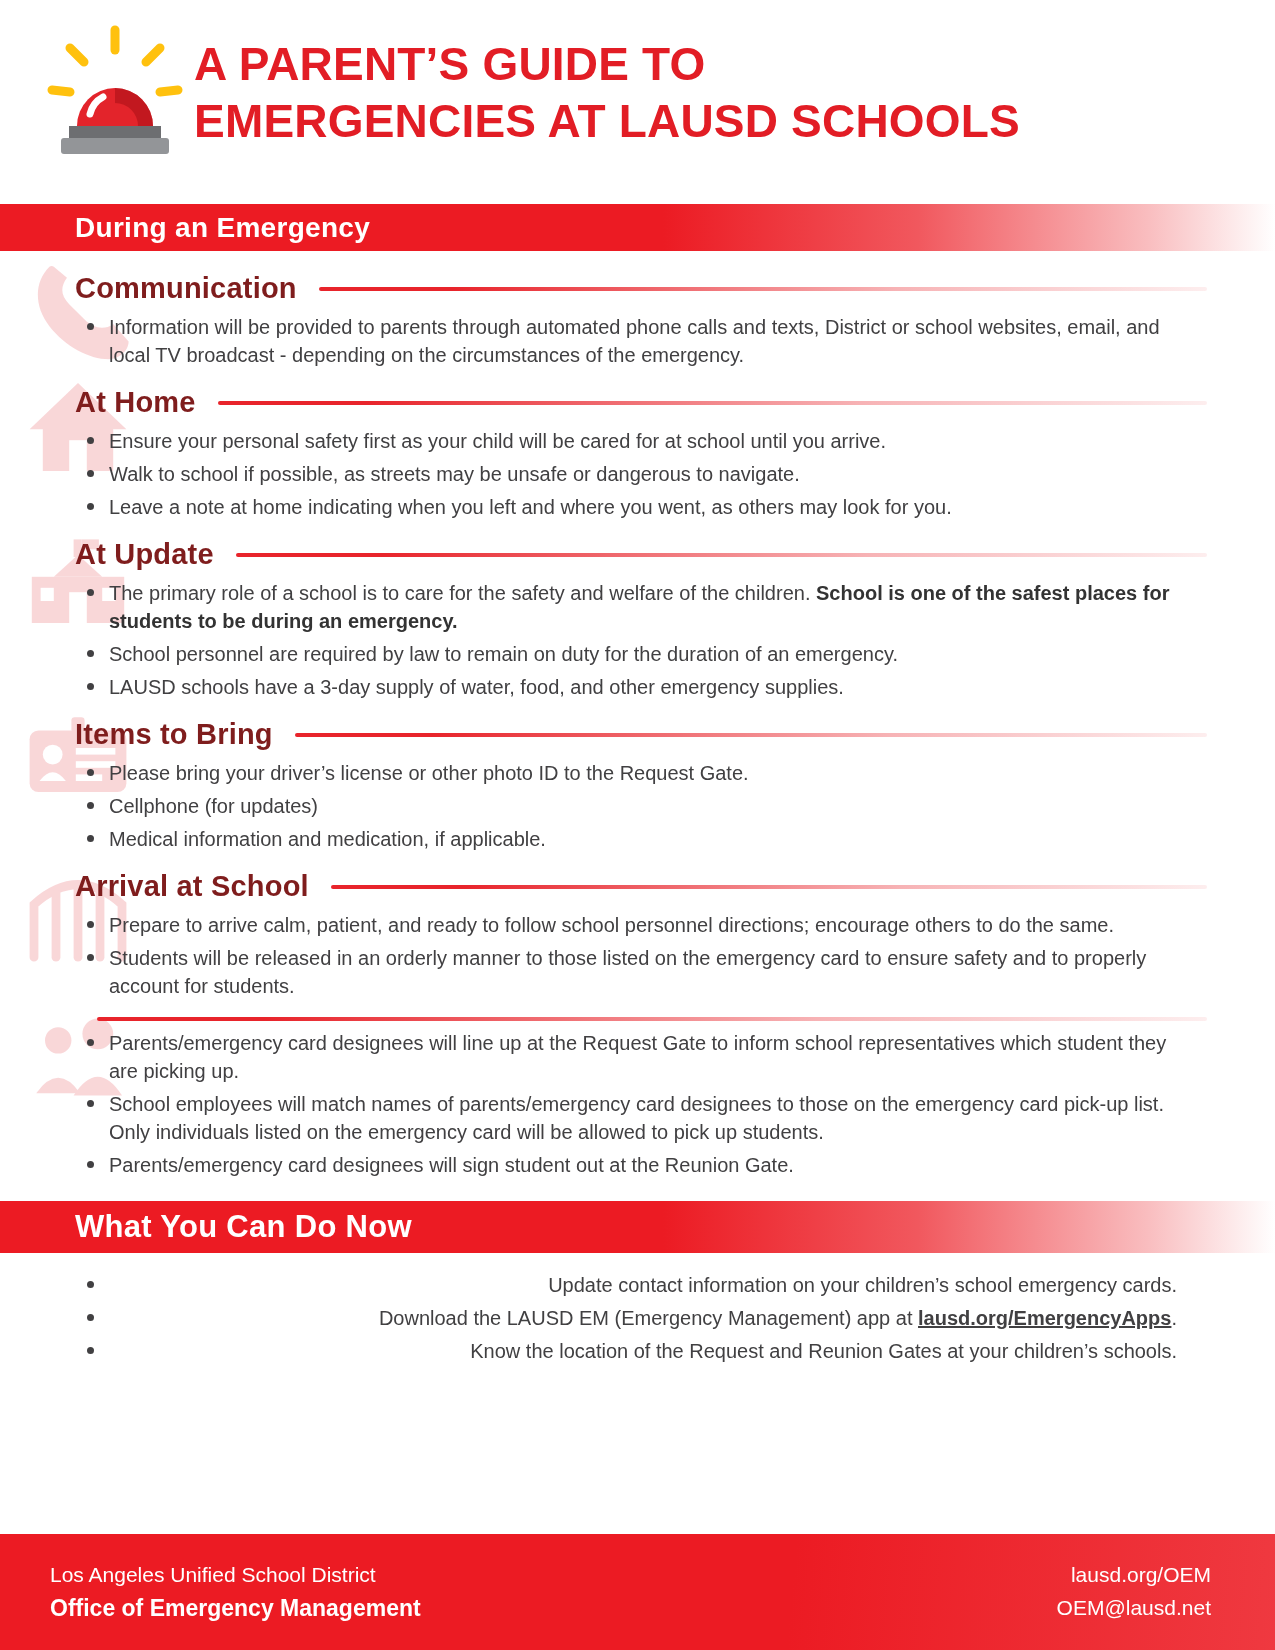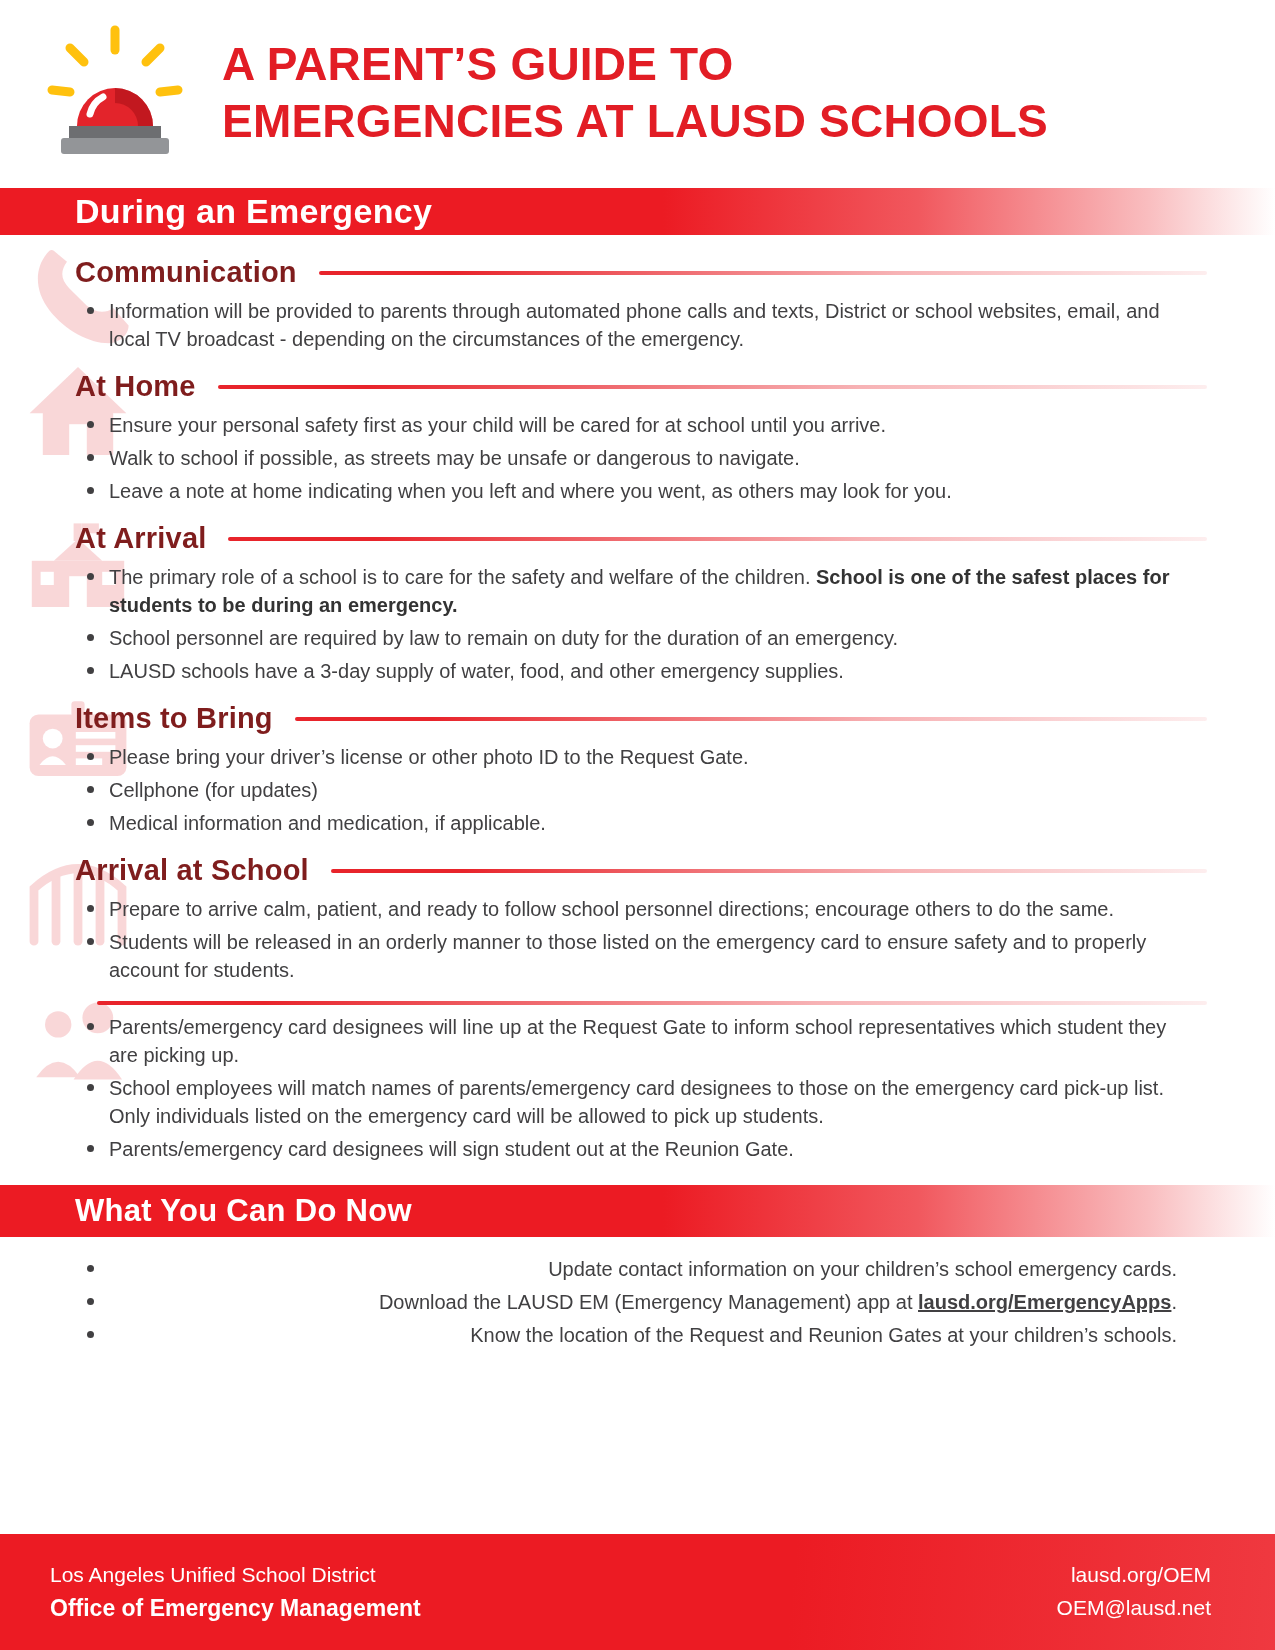--- a/index.html
+++ b/index.html
@@ -2,32 +2,32 @@
 <html><head>
 <meta charset="utf-8">
 <style>
   html,body{margin:0;padding:0;background:#ffffff;}
   .page{
     width:1275px;height:1650px;overflow:hidden;position:relative;
     display:flex;flex-direction:column;
     font-family:"Liberation Sans", sans-serif;color:#414042;background:#ffffff;
   }
   
-  .header{display:flex;align-items:flex-start;gap:28px;padding:22px 60px 14px 36px;}
+  .header{display:flex;align-items:flex-start;padding:22px 60px 14px 36px;}
   .siren{flex:0 0 auto;}
   .title{margin-top:14px;}
   .title h1{
     margin:0;font-size:46px;line-height:1.24;font-weight:800;color:#e21d25;letter-spacing:.2px;
   }
   
   .banner{
     height:47px;display:flex;align-items:center;padding-left:75px;
-    color:#ffffff;font-size:34px;font-weight:800;letter-spacing:.3px;
+    color:#ffffff;font-size:28px;font-weight:800;letter-spacing:.3px;
     background:linear-gradient(90deg,#ec1b23 0%,#ec1b23 52%,#f1585e 72%,#f9bdbf 90%,#ffffff 100%);
-    margin-top:6px;
+    margin-top:22px;
   }
   .banner.now{height:52px;font-size:31px;margin-top:22px;}
   
   .main{padding:4px 68px 0 75px;}
   section{position:relative;margin-top:17px;}
   .wm{position:absolute;left:-52px;top:-14px;width:110px;height:110px;z-index:0;opacity:.45;}
   .wm path,.wm rect,.wm circle,.wm line{fill:#f2a7ab;}
   .wm .cut{fill:#ffffff;}
   .wm .st{fill:none;stroke:#f2a7ab;stroke-width:8;stroke-linecap:round;}
   .h-row{display:flex;align-items:center;position:relative;z-index:1;}
@@ -112,21 +112,21 @@
       <svg class="wm" viewBox="0 0 100 100">
         <rect x="8" y="48" width="84" height="42"></rect>
         <path d="M28 48 L50 28 L72 48 Z"></path>
         <rect x="46" y="14" width="7" height="16"></rect>
         <rect x="53" y="14" width="16" height="9"></rect>
         <rect class="cut" x="16" y="58" width="12" height="12"></rect>
         <rect class="cut" x="72" y="58" width="12" height="12"></rect>
         <rect class="cut" x="42" y="62" width="16" height="28"></rect>
       </svg>
       <div class="h-row">
-        <h2>At Arrival</h2>
+        <h2>At Update</h2>
         <div class="rule"></div>
       </div>
       <ul>
         <li><span>The primary role of a school is to care for the safety and welfare of the children. </span><strong>School is one of the safest places for students to be during an emergency.</strong></li>
         <li>School personnel are required by law to remain on duty for the duration of an emergency.</li>
         <li>LAUSD schools have a 3-day supply of water, food, and other emergency supplies.</li>
       </ul>
     </section>
 
     <section>

